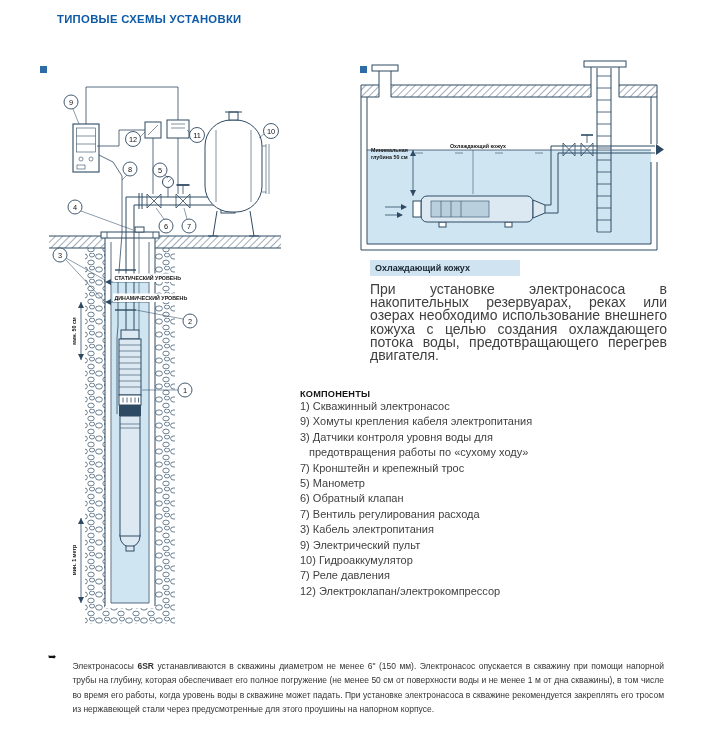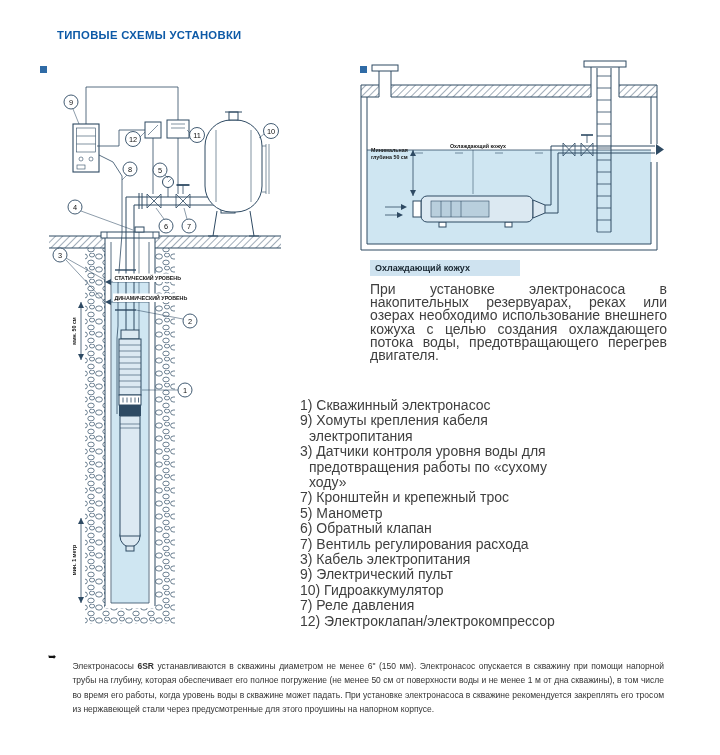--- a/index.html
+++ b/index.html
@@ -1,29 +1,29 @@
 <!DOCTYPE html>
 <html><head>
 <meta charset="utf-8">
 <style>
 *{box-sizing:border-box}
 body{margin:0;font-family:"Liberation Sans",sans-serif;background:#fff}
 .page{position:relative;width:720px;height:755px;background:#fff;overflow:hidden}
-.title{position:absolute;left:57px;top:29px;margin:0;font-size:11.3px;font-weight:bold;color:#0d5aa7;letter-spacing:.3px}
+.title{position:absolute;left:57px;top:13px;margin:0;font-size:11.3px;font-weight:bold;color:#0d5aa7;letter-spacing:.3px}
 .marker{position:absolute;width:7px;height:7px;background:#2f6ba6}
 .m-left{left:40px;top:66px}
 .m-right{left:360px;top:66px}
 .well-svg{position:absolute;left:35px;top:58px}
 .tank-svg{position:absolute;left:355px;top:60px}
 .cooling{position:absolute;left:370px;top:260px;width:297px}
 .cooling-title{display:block;width:150px;background:#cfe3f0;color:#16242f;font-size:9px;font-weight:bold;padding:3px 0 3px 5px}
 .cooling-body{margin:7px 0 0;font-size:14px;line-height:13.2px;color:#3f3f3f;text-align:justify}
 .components{position:absolute;left:300px;top:389px;width:285px}
 .components-title{font-size:9.2px;font-weight:bold;color:#151515;letter-spacing:.2px}
-.components-list{margin-top:9px;font-size:14px;line-height:15.4px;color:#3f3f3f;width:282px}
+.components-list{font-size:11px;line-height:15.4px;color:#3f3f3f;width:282px}
 .component-item{padding-left:9px;text-indent:-9px}
 .footer{position:absolute;left:48px;top:650px;width:625px;display:flex;gap:7px}
 .footer .bullet{font-size:10px;line-height:14.4px;color:#111;flex:0 0 auto}
 .footer p{margin:9px;font-size:8.5px;line-height:14.4px;color:#333;text-align:justify}
 svg text{font-family:"Liberation Sans",sans-serif;fill:#141414}
 .dlabel{font-size:5.3px;font-weight:bold}
 .co-n{font-size:7.4px;text-anchor:middle;fill:#111}
 .s1{stroke:#2e4a63;stroke-width:1;fill:none}
 .s08{stroke:#2e4a63;stroke-width:.8;fill:none}
 .thin{stroke:#2e4a63;stroke-width:.6;fill:none}
@@ -424,20 +424,21 @@
       <text x="95" y="87.5" class="dlabel">Охлаждающий кожух</text>
     </g>
   </svg>
 
   <section class="cooling">
     <div class="cooling-title">Охлаждающий кожух</div>
     <p class="cooling-body">При установке электронасоса в накопительных резервуарах, реках или озерах необходимо использование внешнего кожуха с целью создания охлаждающего потока воды, предотвращающего перегрев двигателя.</p>
   </section>
 
   <section class="components">
+    <div class="components-title">КОМПОНЕНТЫ</div>
     <div class="components-list">
       <div class="component-item">1) Скважинный электронасос</div>
       <div class="component-item">9) Хомуты крепления кабеля электропитания</div>
       <div class="component-item">3) Датчики контроля уровня воды для предотвращения работы по «сухому ходу»</div>
       <div class="component-item">7) Кронштейн и крепежный трос</div>
       <div class="component-item">5) Манометр</div>
       <div class="component-item">6) Обратный клапан</div>
       <div class="component-item">7) Вентиль регулирования расхода</div>
       <div class="component-item">3) Кабель электропитания</div>
       <div class="component-item">9) Электрический пульт</div>

